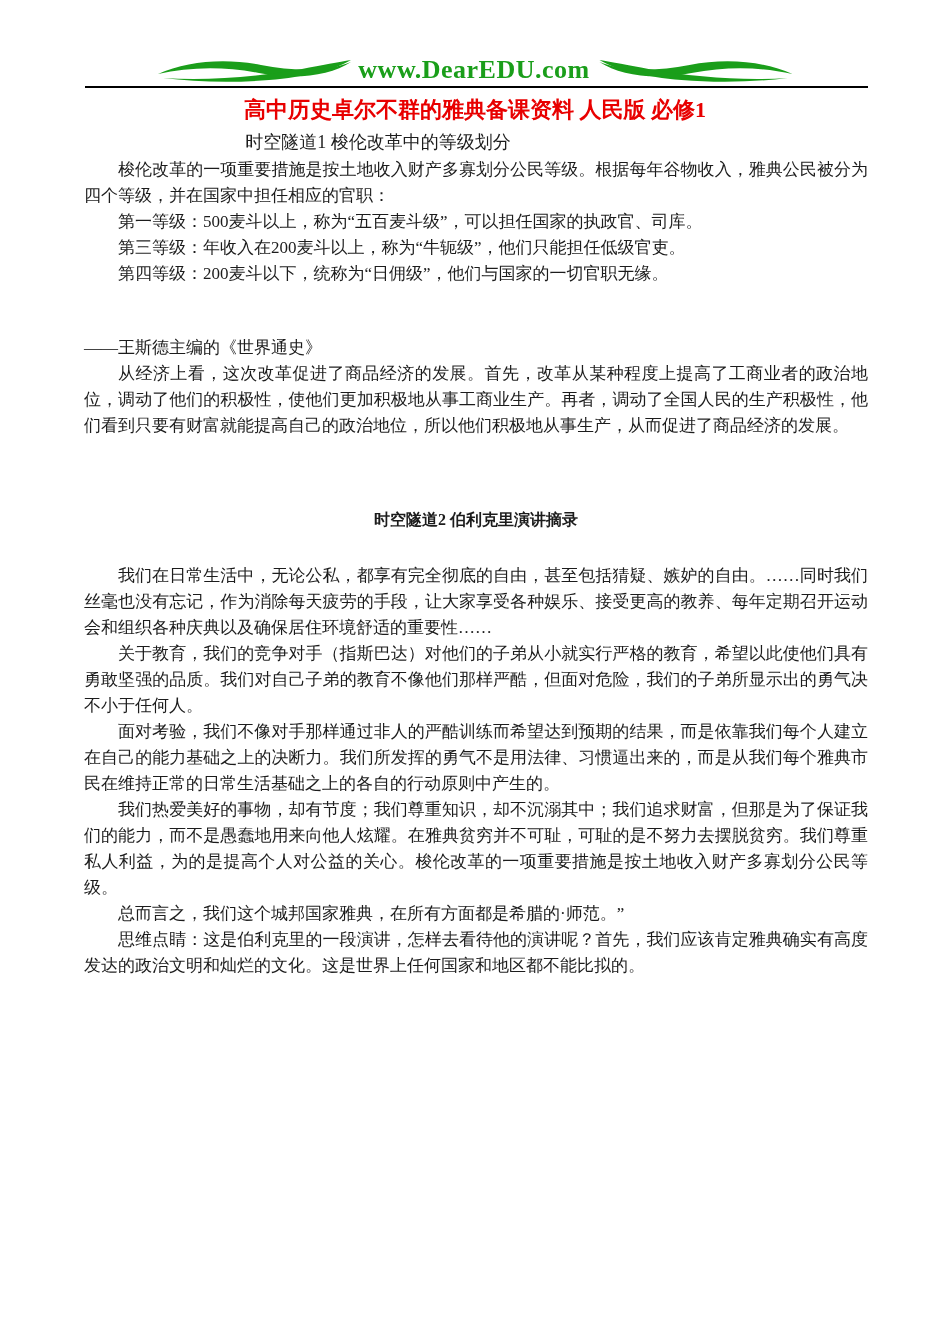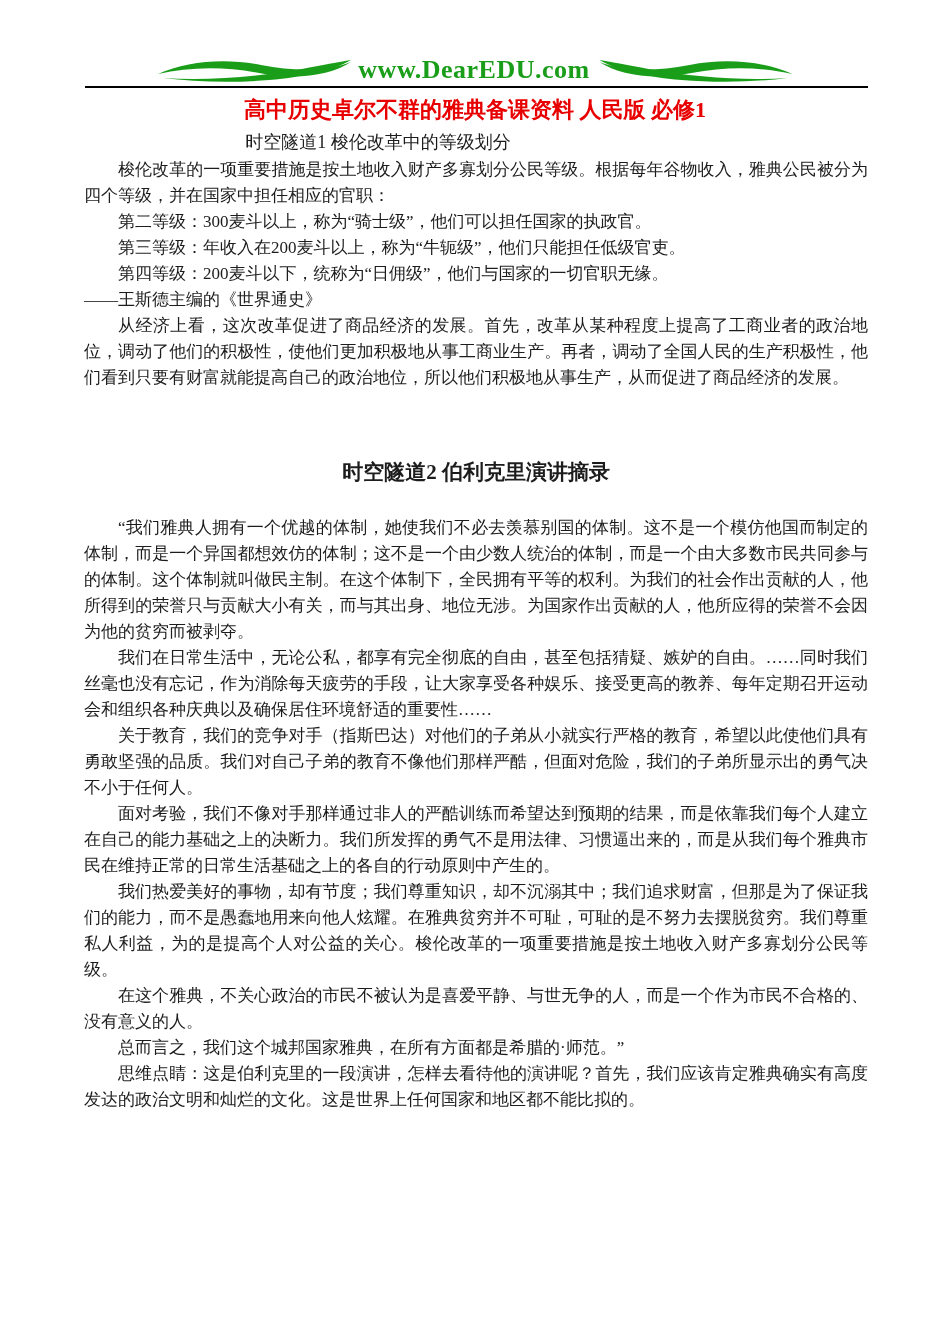--- a/index.html
+++ b/index.html
@@ -41,24 +41,24 @@
     line-height:28px;
   }
 
   
   .body-text {
     position:absolute; top:157px; left:84px; width:784px;
     font-size:17px; line-height:26px;
     text-align:justify;
   }
   .body-text p { margin:0; text-indent:2em; }
-  .body-text p.no-indent { text-indent:0; }
+  .body-text p.no-indent { text-indent:0;margin-top:48px; }
   .sec2-heading {
     margin:68px 0 30px 0; text-align:center;
-    font-size:21px; font-weight:bold; line-height:26px; text-indent:0;
+    font-size:16px; font-weight:bold; line-height:26px; text-indent:0;
   }
 
   
   .footer {
     position:absolute; top:1256px; left:0; width:950px; height:22px;
     font-size:15px; line-height:20px; color:#1c1c1c;
   }
   .footer-text { position:absolute; left:333px; white-space:nowrap; }
   .footer-page { position:absolute; left:608px; }
 </style>
@@ -79,32 +79,30 @@
     </svg>
   </div>
 
   <div class="header-rule"></div>
 
   <h1 class="doc-title">高中历史卓尔不群的雅典备课资料 人民版 必修1</h1>
   <h2 class="sec1-heading">时空隧道1 梭伦改革中的等级划分</h2>
 
   <div class="body-text">
     <p class="para">梭伦改革的一项重要措施是按土地收入财产多寡划分公民等级。根据每年谷物收入，雅典公民被分为四个等级，并在国家中担任相应的官职：</p>
-    <p class="para">第二等级：300麦斗以上，称为“骑士级”，他们可以担任国家的执政官。</p>
+    <p class="para">第一等级：500麦斗以上，称为“五百麦斗级”，可以担任国家的执政官、司库。</p>
     <p class="para">第三等级：年收入在200麦斗以上，称为“牛轭级”，他们只能担任低级官吏。</p>
     <p class="para">第四等级：200麦斗以下，统称为“日佣级”，他们与国家的一切官职无缘。</p>
     <p class="para no-indent">——王斯德主编的《世界通史》</p>
     <p class="para">从经济上看，这次改革促进了商品经济的发展。首先，改革从某种程度上提高了工商业者的政治地位，调动了他们的积极性，使他们更加积极地从事工商业生产。再者，调动了全国人民的生产积极性，他们看到只要有财富就能提高自己的政治地位，所以他们积极地从事生产，从而促进了商品经济的发展。</p>
 
     <h3 class="sec2-heading">时空隧道2 伯利克里演讲摘录</h3>
 
-    <p class="para">“我们雅典人拥有一个优越的体制，她使我们不必去羡慕别国的体制。这不是一个模仿他国而制定的体制，而是一个异国都想效仿的体制；这不是一个由少数人统治的体制，而是一个由大多数市民共同参与的体制。这个体制就叫做民主制。在这个体制下，全民拥有平等的权利。为我们的社会作出贡献的人，他所得到的荣誉只与贡献大小有关，而与其出身、地位无涉。为国家作出贡献的人，他所应得的荣誉不会因为他的贫穷而被剥夺。</p>
     <p class="para">我们在日常生活中，无论公私，都享有完全彻底的自由，甚至包括猜疑、嫉妒的自由。……同时我们丝毫也没有忘记，作为消除每天疲劳的手段，让大家享受各种娱乐、接受更高的教养、每年定期召开运动会和组织各种庆典以及确保居住环境舒适的重要性……</p>
     <p class="para">关于教育，我们的竞争对手（指斯巴达）对他们的子弟从小就实行严格的教育，希望以此使他们具有勇敢坚强的品质。我们对自己子弟的教育不像他们那样严酷，但面对危险，我们的子弟所显示出的勇气决不小于任何人。</p>
     <p class="para">面对考验，我们不像对手那样通过非人的严酷训练而希望达到预期的结果，而是依靠我们每个人建立在自己的能力基础之上的决断力。我们所发挥的勇气不是用法律、习惯逼出来的，而是从我们每个雅典市民在维持正常的日常生活基础之上的各自的行动原则中产生的。</p>
     <p class="para">我们热爱美好的事物，却有节度；我们尊重知识，却不沉溺其中；我们追求财富，但那是为了保证我们的能力，而不是愚蠢地用来向他人炫耀。在雅典贫穷并不可耻，可耻的是不努力去摆脱贫穷。我们尊重私人利益，为的是提高个人对公益的关心。梭伦改革的一项重要措施是按土地收入财产多寡划分公民等级。</p>
-    <p class="para">在这个雅典，不关心政治的市民不被认为是喜爱平静、与世无争的人，而是一个作为市民不合格的、没有意义的人。</p>
     <p class="para">总而言之，我们这个城邦国家雅典，在所有方面都是希腊的·师范。”</p>
     <p class="para">思维点睛：这是伯利克里的一段演讲，怎样去看待他的演讲呢？首先，我们应该肯定雅典确实有高度发达的政治文明和灿烂的文化。这是世界上任何国家和地区都不能比拟的。</p>
   </div>
 
 
 </div>
 
 </body></html>

